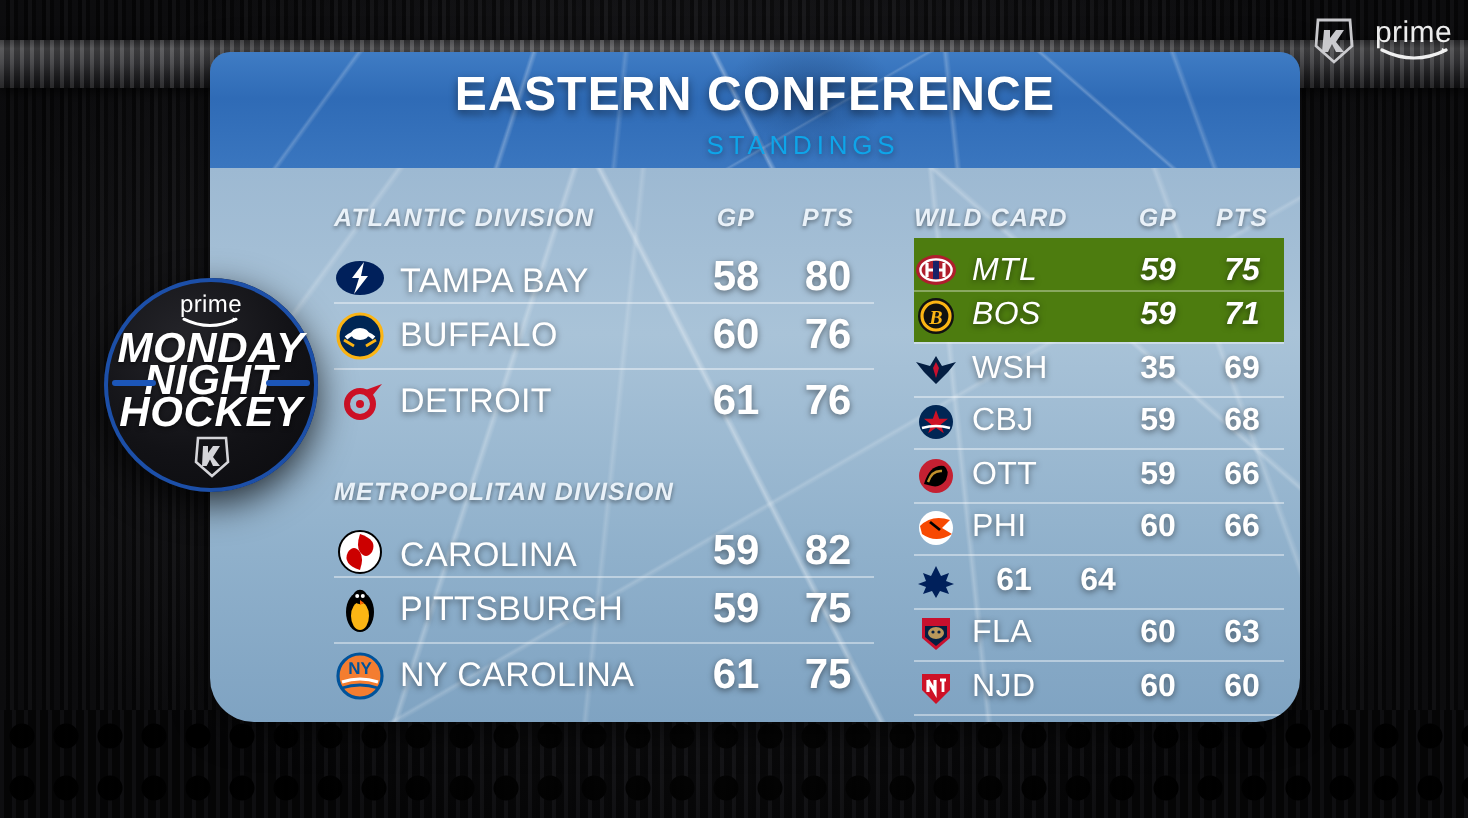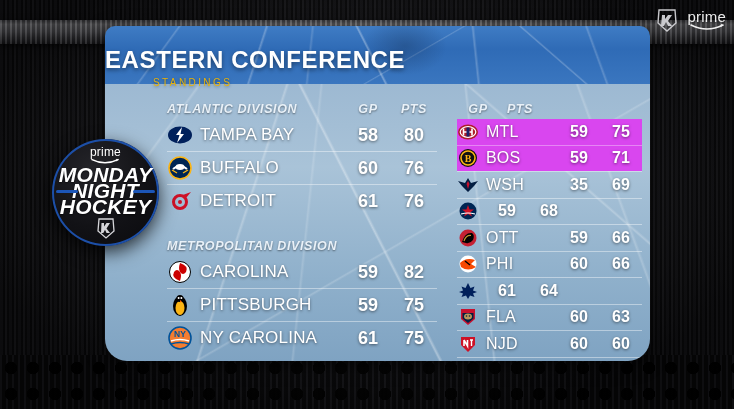--- a/index.html
+++ b/index.html
@@ -78,27 +78,27 @@
       linear-gradient(70deg, transparent 88.4%, rgba(255,255,255,.20) 88.7%, transparent 89.1%);
   }
   .ice-blot{
     position:absolute;inset:0;pointer-events:none;
     background:
       radial-gradient(ellipse 60px 42px at 300px 20px, rgba(24,54,96,.40), transparent 70%),
       radial-gradient(ellipse 70px 40px at 470px 120px, rgba(30,62,106,.26), transparent 70%),
       radial-gradient(ellipse 90px 50px at 120px 210px, rgba(30,62,106,.16), transparent 72%);
   }
 
-  .title-wrap{position:absolute;left:0;right:0;top:20px;text-align:left;z-index:3;}
+  .title-wrap{position:absolute;left:0;right:0;top:8px;text-align:center;z-index:3;}
   .title{
     color:#fff;font-size:24px;font-weight:bold;letter-spacing:.6px;
     text-shadow:0 2px 4px rgba(0,0,0,.45);
   }
   .subtitle{
-    color:#eab308;font-size:10px;letter-spacing:2.4px;margin-top:3px;
+    color:#0ea5e9;font-size:13px;letter-spacing:2.4px;margin-top:3px;
     text-shadow:0 1px 3px rgba(0,0,0,.4);
     padding-left:48px;
   }
 
   
   .cols{position:absolute;inset:0;z-index:4;}
   .col-left{position:absolute;left:62px;top:68px;width:270px;}
   .col-right{position:absolute;left:352px;top:68px;width:185px;}
 
   .divhead{
@@ -108,29 +108,29 @@
   }
   .divhead .dh-name{flex:1;}
   .divhead .dh-gp{width:46px;text-align:center;}
   .divhead .dh-pts{width:46px;text-align:center;}
 
   .rows{margin-top:3px;}
   .trow{
     position:relative;display:flex;align-items:center;height:32px;
     border-top:1px solid rgba(255,255,255,.42);
   }
-  .trow:first-child{border-top:none;}
-  .trow.hl{background:#d946ef;border-top-color:rgba(255,255,255,.34);}
+  .trow:first-child{border-top:none;align-items:flex-end;}
+  .trow.hl{background:#4d7c0f;border-top-color:rgba(255,255,255,.34);font-style:italic;}
   .trow .logo{width:26px;height:24px;flex:0 0 26px;margin-right:7px;display:flex;align-items:center;justify-content:center;}
   .trow .tname{
     flex:1;color:#fff;font-size:17px;letter-spacing:.2px;
     text-shadow:0 1px 3px rgba(0,0,0,.5);white-space:nowrap;
   }
   .trow .gp,.trow .pts{
-    width:46px;text-align:center;color:#fff;font-size:18px;font-weight:bold;
+    width:46px;text-align:center;color:#fff;font-size:21px;font-weight:bold;
     text-shadow:0 1px 3px rgba(0,0,0,.5);
   }
   .col-left .trow .tname{font-size:17px;}
   .col-right .trow{height:25.5px;}
   .col-right .trow .logo{width:22px;height:20px;flex:0 0 22px;margin-right:7px;}
   .col-right .trow .tname{font-size:16px;}
   .col-right .trow .gp,.col-right .trow .pts{font-size:16px;width:42px;}
 
   .gap{height:14px;}
 
@@ -294,20 +294,21 @@
           </span>
           <span class="tname">NY CAROLINA</span>
           <span class="gp">61</span>
           <span class="pts">75</span>
         </div>
       </div>
     </div>
 
     <div class="col-right">
       <div class="divhead">
+        <span class="dh-name">WILD CARD</span>
         <span class="dh-gp" style="width:42px">GP</span>
         <span class="dh-pts" style="width:42px">PTS</span>
       </div>
       <div class="rows">
 
         <div class="trow hl">
           <span class="logo">
             <svg viewBox="0 0 22 20">
                 <ellipse cx="11" cy="10" rx="10" ry="7.5" fill="#af1e2d"></ellipse>
                 <ellipse cx="11" cy="10" rx="7.8" ry="5.3" fill="none" stroke="#fff" stroke-width="1.2"></ellipse>
@@ -346,20 +347,21 @@
         </div>
 
         <div class="trow">
           <span class="logo">
             <svg viewBox="0 0 22 20">
                 <circle cx="11" cy="10" r="8.5" fill="#002654"></circle>
                 <path d="M11 4 L12.6 8.4 L17 8.4 L13.4 11.2 L14.9 15.6 L11 12.9 L7.1 15.6 L8.6 11.2 L5 8.4 L9.4 8.4 Z" fill="#ce1126"></path>
                 <path d="M4 13 Q11 11 18 13" fill="none" stroke="#fff" stroke-width="1.2"></path>
               </svg>
           </span>
+          <span class="tname">CBJ</span>
           <span class="gp">59</span>
           <span class="pts">68</span>
         </div>
 
         <div class="trow">
           <span class="logo">
             <svg viewBox="0 0 22 20">
                 <circle cx="11" cy="10" r="8.5" fill="#c52032"></circle>
                 <path d="M5 14 Q8 4 15 5 Q18 7 16 12 Q13 16 9 15 Z" fill="#000"></path>
                 <path d="M7 13 Q9 7 14 7.5" fill="none" stroke="#c2912c" stroke-width="1.2"></path>

